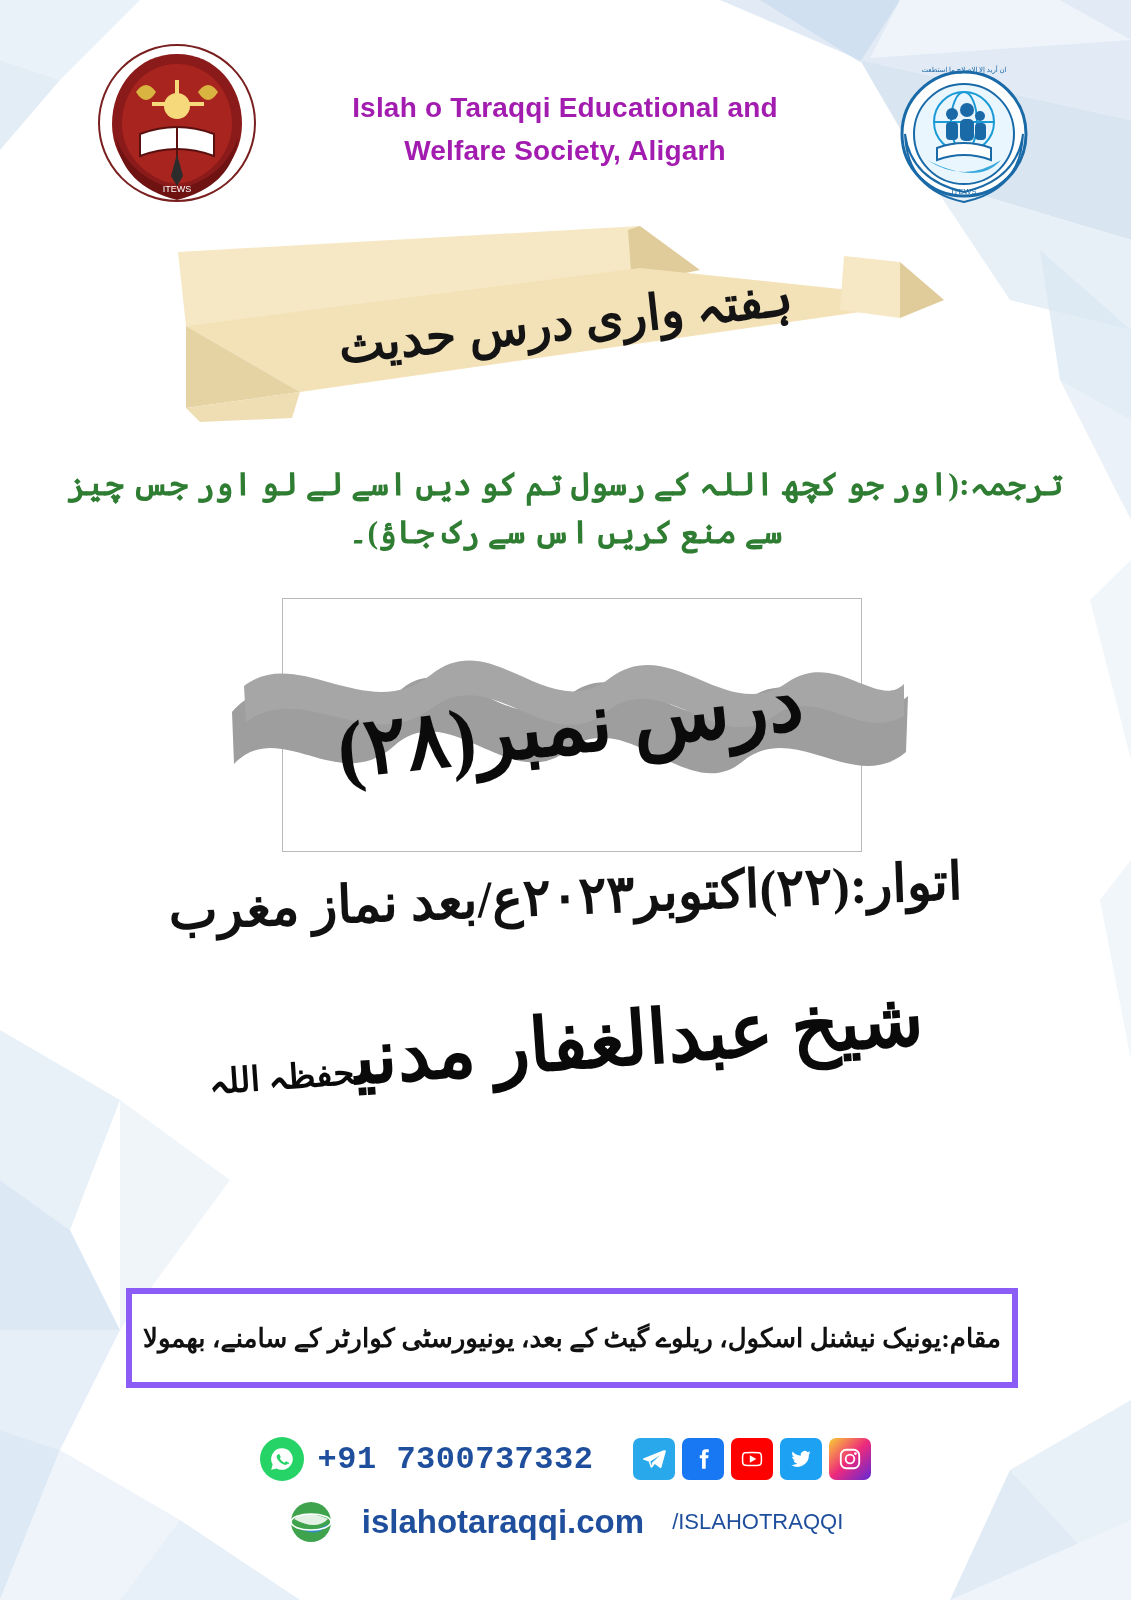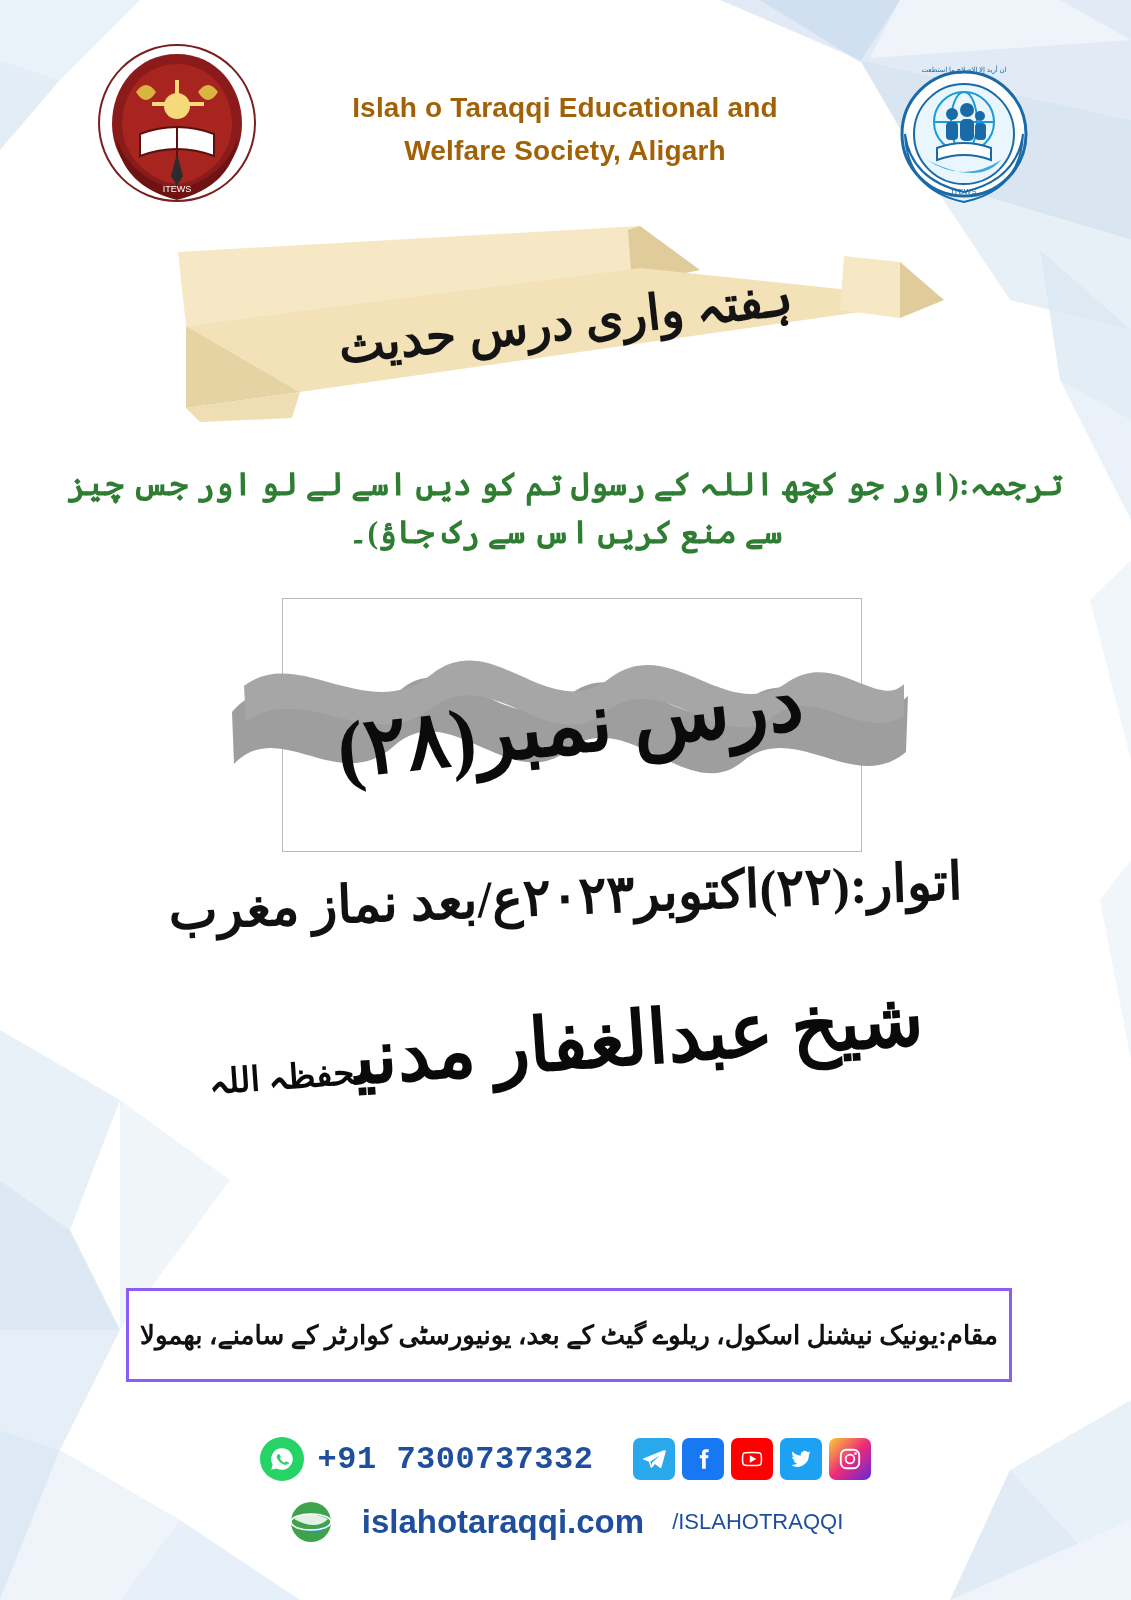--- a/index.html
+++ b/index.html
@@ -58,21 +58,21 @@
   .org-title {
     position: absolute;
     left: 280px;
     top: 60px;
     width: 570px;
     text-align: center;
     font-family: "Liberation Sans", sans-serif;
     font-weight: bold;
     font-size: 28px;
     line-height: 1.55;
-    color: #a16207;
+    color: #a21caf;
     letter-spacing: 0.2px;
   }
 
   
   .ribbon-wrap {
     position: absolute;
     left: 0;
     top: 222px;
     width: 1131px;
     height: 200px;
@@ -186,21 +186,21 @@
     vertical-align: baseline;
   }
 
   
   .venue-box {
     position: absolute;
     left: 126px;
     top: 1288px;
     width: 880px;
     height: 88px;
-    border: 3px solid #8b5cf6;
+    border: 6px solid #8b5cf6;
     background: #ffffff;
     display: flex;
     align-items: center;
     justify-content: center;
     direction: rtl;
   }
   .venue-text {
     font-family: "Liberation Serif", serif;
     font-size: 26px;
     font-weight: bold;

